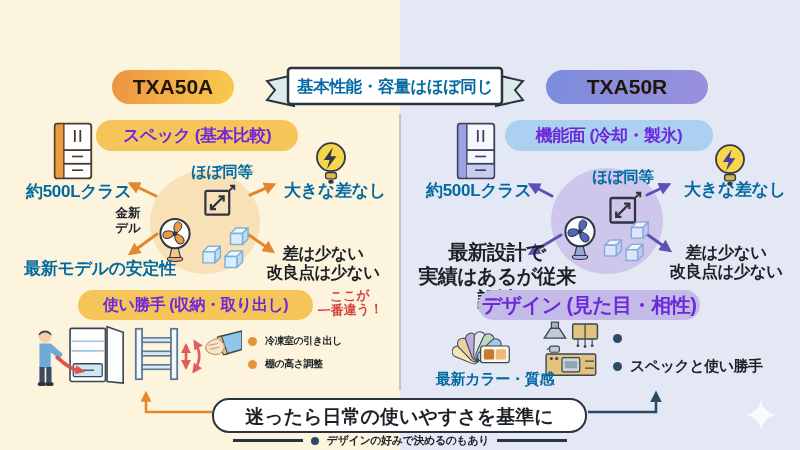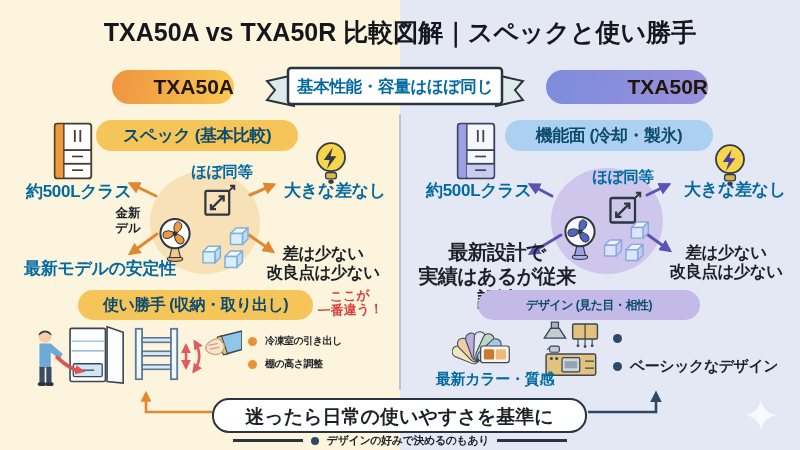--- a/index.html
+++ b/index.html
@@ -1,41 +1,40 @@
 <!DOCTYPE html>
 <html><head>
 <meta charset="utf-8">
 <style>
   html,body{margin:0;padding:0;background:#fff}
   body{width:800px;height:450px;overflow:hidden;font-family:"Liberation Sans","DejaVu Sans",sans-serif}
   #canvas{position:relative;width:800px;height:450px;background:#fcf4dd;color:#1d2126}
   .abs{position:absolute}
   .lbl{font-weight:800;color:#0369a1;line-height:1.16;letter-spacing:-0.3px;white-space:nowrap}
   .ctr{text-align:center}
-  .pillModel{height:34px;line-height:34px;border-radius:18px;text-align:right;font-size:21px;font-weight:800;color:#211507}
-  .secPill{border-radius:16px;text-align:center;font-weight:800;color:#0c4a6e;letter-spacing:-0.5px}
+  .pillModel{height:34px;line-height:34px;border-radius:18px;text-align:center;font-size:21px;font-weight:800;color:#211507}
+  .secPill{border-radius:16px;text-align:center;font-weight:800;color:#6d28d9;letter-spacing:-0.5px}
   .blob{border-radius:50%;z-index:1}
   .icon{z-index:3}
   .txt{z-index:4}
   #overlay{z-index:2;pointer-events:none}
   .brow{display:flex;align-items:center;gap:8px;z-index:4}
   .bdot{width:9px;height:9px;border-radius:50%;flex:0 0 auto}
   .btxt{font-weight:800;font-size:10px;letter-spacing:-0.5px;white-space:nowrap}
   #subrow{display:flex;align-items:center;justify-content:center;gap:8px;z-index:4}
   .subline{height:2.5px;background:#2a3340;width:70px}
 </style>
 </head>
 <body>
 
 <div id="canvas">
 
   <div class="abs bgR" style="left:400px;top:0;width:400px;height:450px;background:#e4e8f5"></div>
   <div class="abs" style="left:399px;top:114px;width:2px;height:276px;background:#adb3bd;opacity:.7;z-index:1"></div>
 
-  <div class="abs txt" id="title" style="left:0;top:16px;width:800px;text-align:center;font-size:25px;font-weight:800;color:#15171c">TXA50A vs TXA50R 比較図解｜スペックと使い勝手</div>
 
   <div class="abs pillModel txt" style="left:112px;top:70px;width:122px;background:linear-gradient(100deg,#ee9340,#f9ca50)">TXA50A</div>
   <div class="abs pillModel txt" style="left:546px;top:70px;width:162px;background:linear-gradient(100deg,#7c8cdc,#9990dc)">TXA50R</div>
 
   <div class="abs" style="left:262px;top:63px;width:266px;height:54px;z-index:3">
     <svg width="266" height="54" viewBox="0 0 266 54">
       <polygon points="32,12 5,18 13,27 5,37 32,43" fill="#ddecea" stroke="#2a3440" stroke-width="2"></polygon>
       <polygon points="234,12 261,18 253,27 261,37 234,43" fill="#ddecea" stroke="#2a3440" stroke-width="2"></polygon>
       <rect x="26" y="5" width="214" height="36" rx="3" fill="#ffffff" stroke="#2a3440" stroke-width="2.5"></rect>
     </svg>
@@ -249,21 +248,21 @@
   <div class="abs lbl txt" style="left:684px;top:180px;font-size:17px">大きな差なし</div>
   <div class="abs txt ctr" style="left:418px;top:241px;width:158px;font-size:20px;font-weight:800;line-height:1.18;letter-spacing:-0.6px">
     <div>最新設計で</div>
     <div>実績はあるが従来設計</div>
   </div>
   <div class="abs txt ctr" style="left:663px;top:243px;width:126px;font-size:16.5px;font-weight:800;line-height:1.15;letter-spacing:-0.5px">
     <div>差は少ない</div>
     <div>改良点は少ない</div>
   </div>
 
-  <div class="abs secPill txt" style="left:478px;top:290px;width:222px;height:30px;line-height:30px;background:#c3bae7;font-size:12px">デザイン (見た目・相性)</div>
+  <div class="abs secPill txt" style="left:478px;top:290px;width:222px;height:30px;line-height:30px;background:#c3bae7;font-size:20px">デザイン (見た目・相性)</div>
 
   <div class="abs icon" style="left:452px;top:321px">
     <svg width="70" height="50" viewBox="0 0 88 52">
       <g stroke="#3a4654" stroke-width="1.3">
         <rect x="27" y="8" width="14" height="36" rx="7" transform="rotate(-68 34 44)" fill="#f4e6bc"></rect>
         <rect x="27" y="8" width="14" height="36" rx="7" transform="rotate(-44 34 44)" fill="#eecfa4"></rect>
         <rect x="27" y="8" width="14" height="36" rx="7" transform="rotate(-20 34 44)" fill="#b9aede"></rect>
         <rect x="27" y="8" width="14" height="36" rx="7" transform="rotate(2 34 44)" fill="#e5e9ee"></rect>
         <rect x="27" y="8" width="14" height="36" rx="7" transform="rotate(24 34 44)" fill="#bcd8c2"></rect>
         <rect x="27" y="8" width="14" height="36" rx="7" transform="rotate(46 34 44)" fill="#a9c6e8"></rect>
@@ -294,21 +293,21 @@
       <rect x="29" y="44" width="14" height="8" fill="#93a5b5"></rect>
       <path d="M52 44 h10 M52 52 h10" stroke="#3a4654" stroke-width="1.4"></path>
     </svg>
   </div>
 
   <div class="abs brow" style="left:613px;top:334px">
     <span class="bdot" style="background:#2c4a66"></span>
   </div>
   <div class="abs brow" style="left:613px;top:357px">
     <span class="bdot" style="background:#2c4a66"></span>
-    <span class="btxt" style="font-size:15px">ベーシックなデザイン</span>
+    <span class="btxt" style="font-size:15px">スペックと使い勝手</span>
   </div>
 
   <div class="abs txt" style="left:212px;top:398px;width:375px;height:35px;line-height:33px;background:#ffffff;border:2.5px solid #2a3340;border-radius:17px;text-align:center;font-size:19px;font-weight:800;box-sizing:border-box;z-index:4">迷ったら日常の使いやすさを基準に</div>
   <div class="abs" id="subrow" style="left:200px;top:433px;width:400px">
     <span class="subline"></span>
     <span class="bdot" style="background:#2c4a66;width:8px;height:8px"></span>
     <span style="font-size:11px;font-weight:700;white-space:nowrap;letter-spacing:-0.4px">デザインの好みで決めるのもあり</span>
     <span class="subline"></span>
   </div>
 

